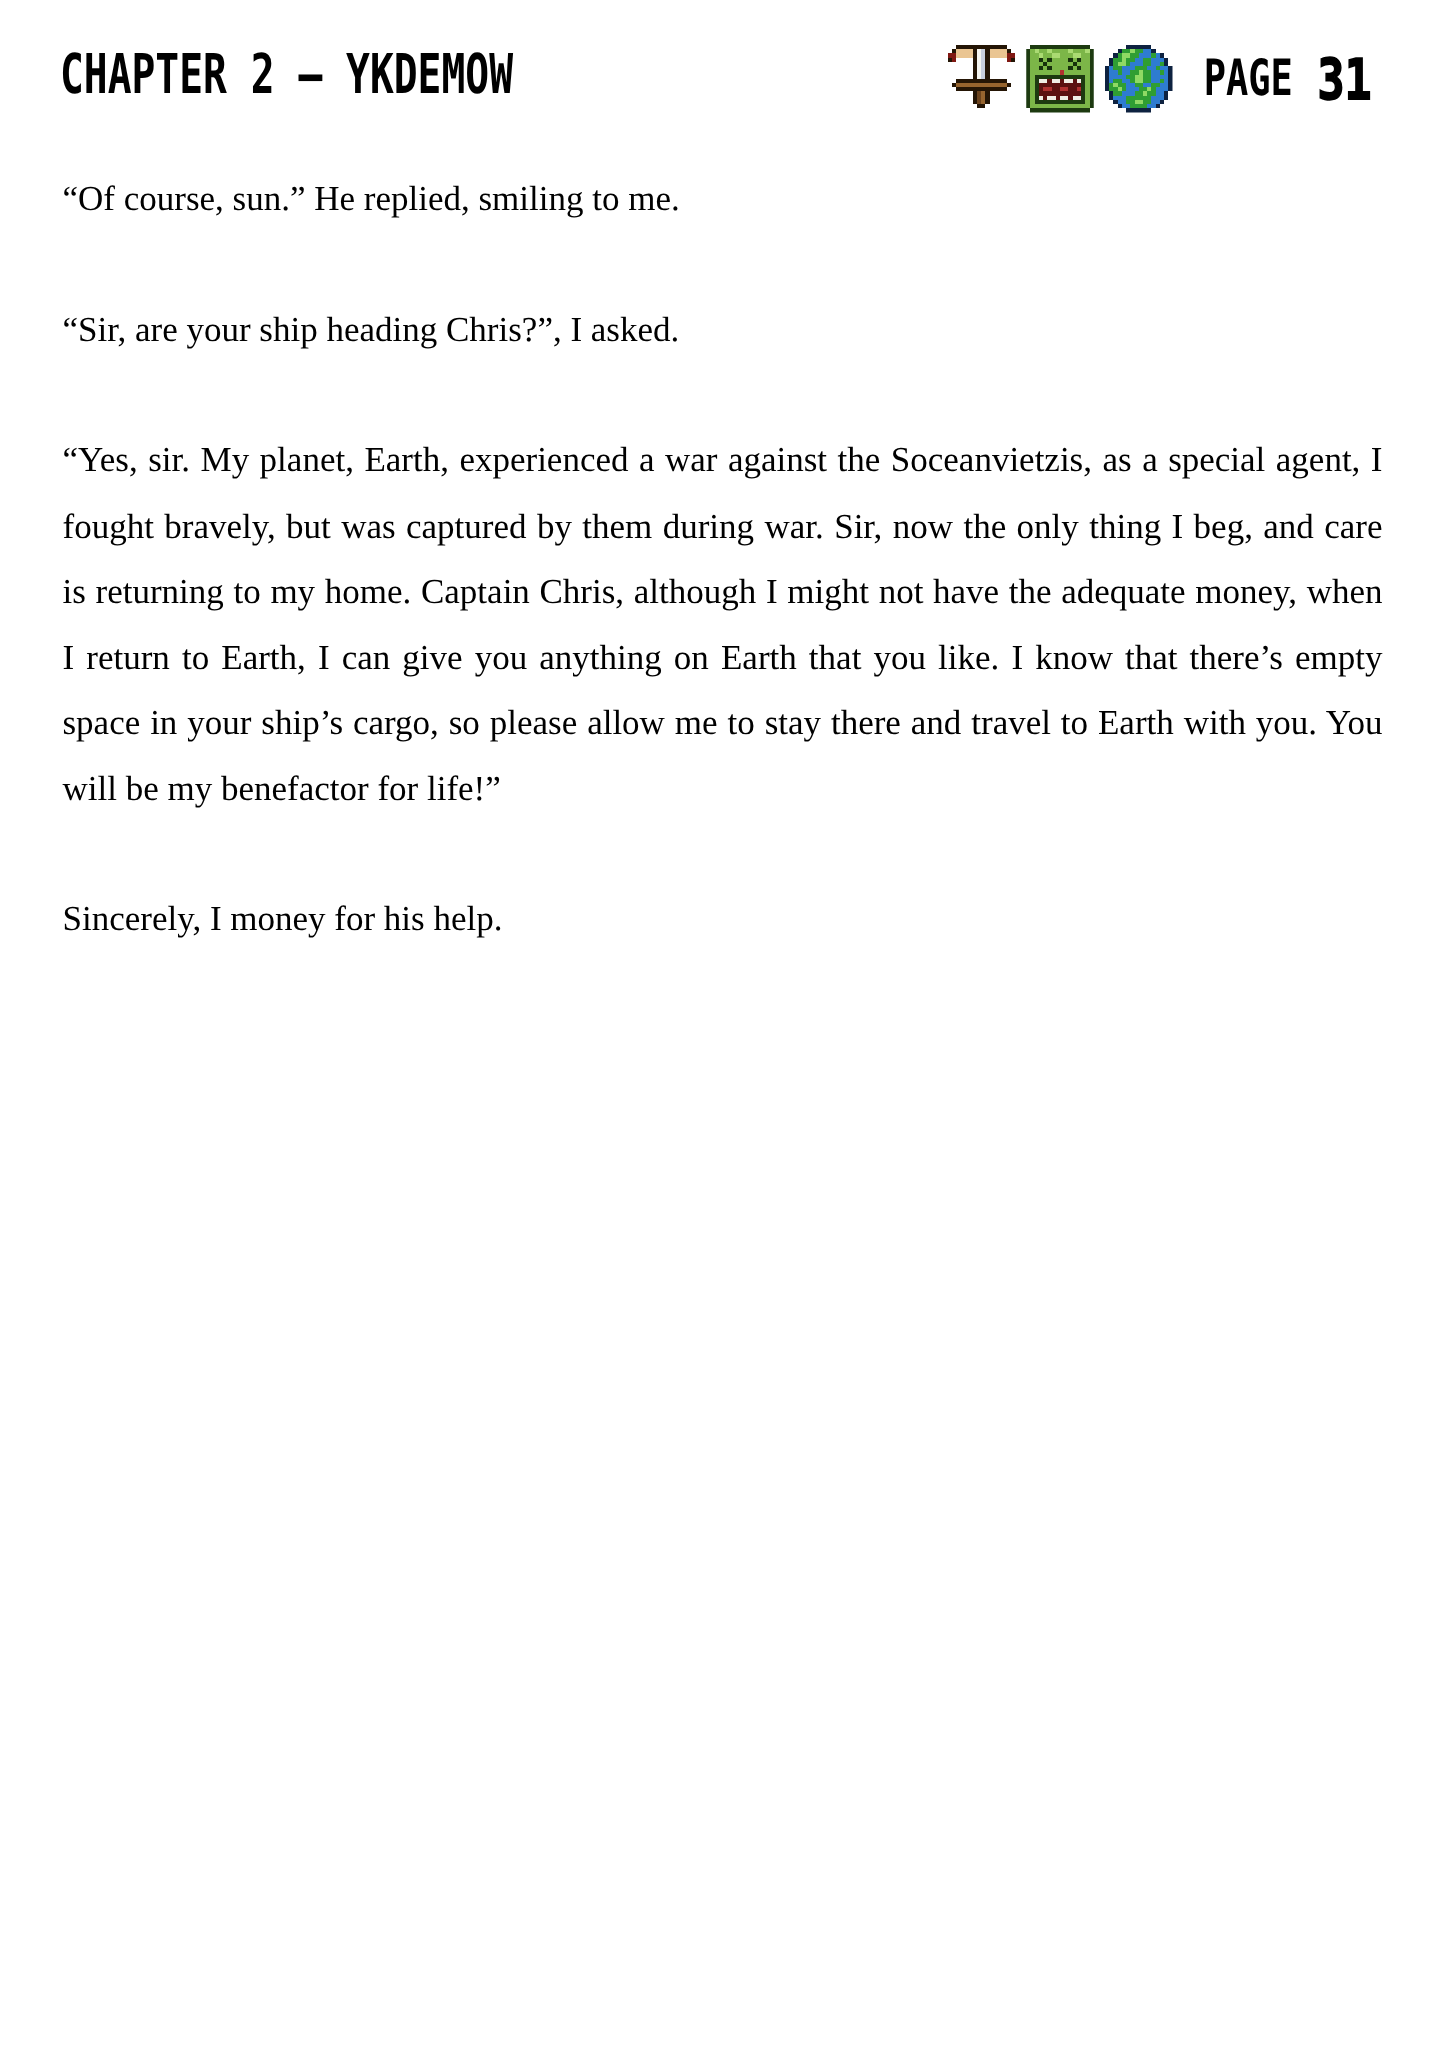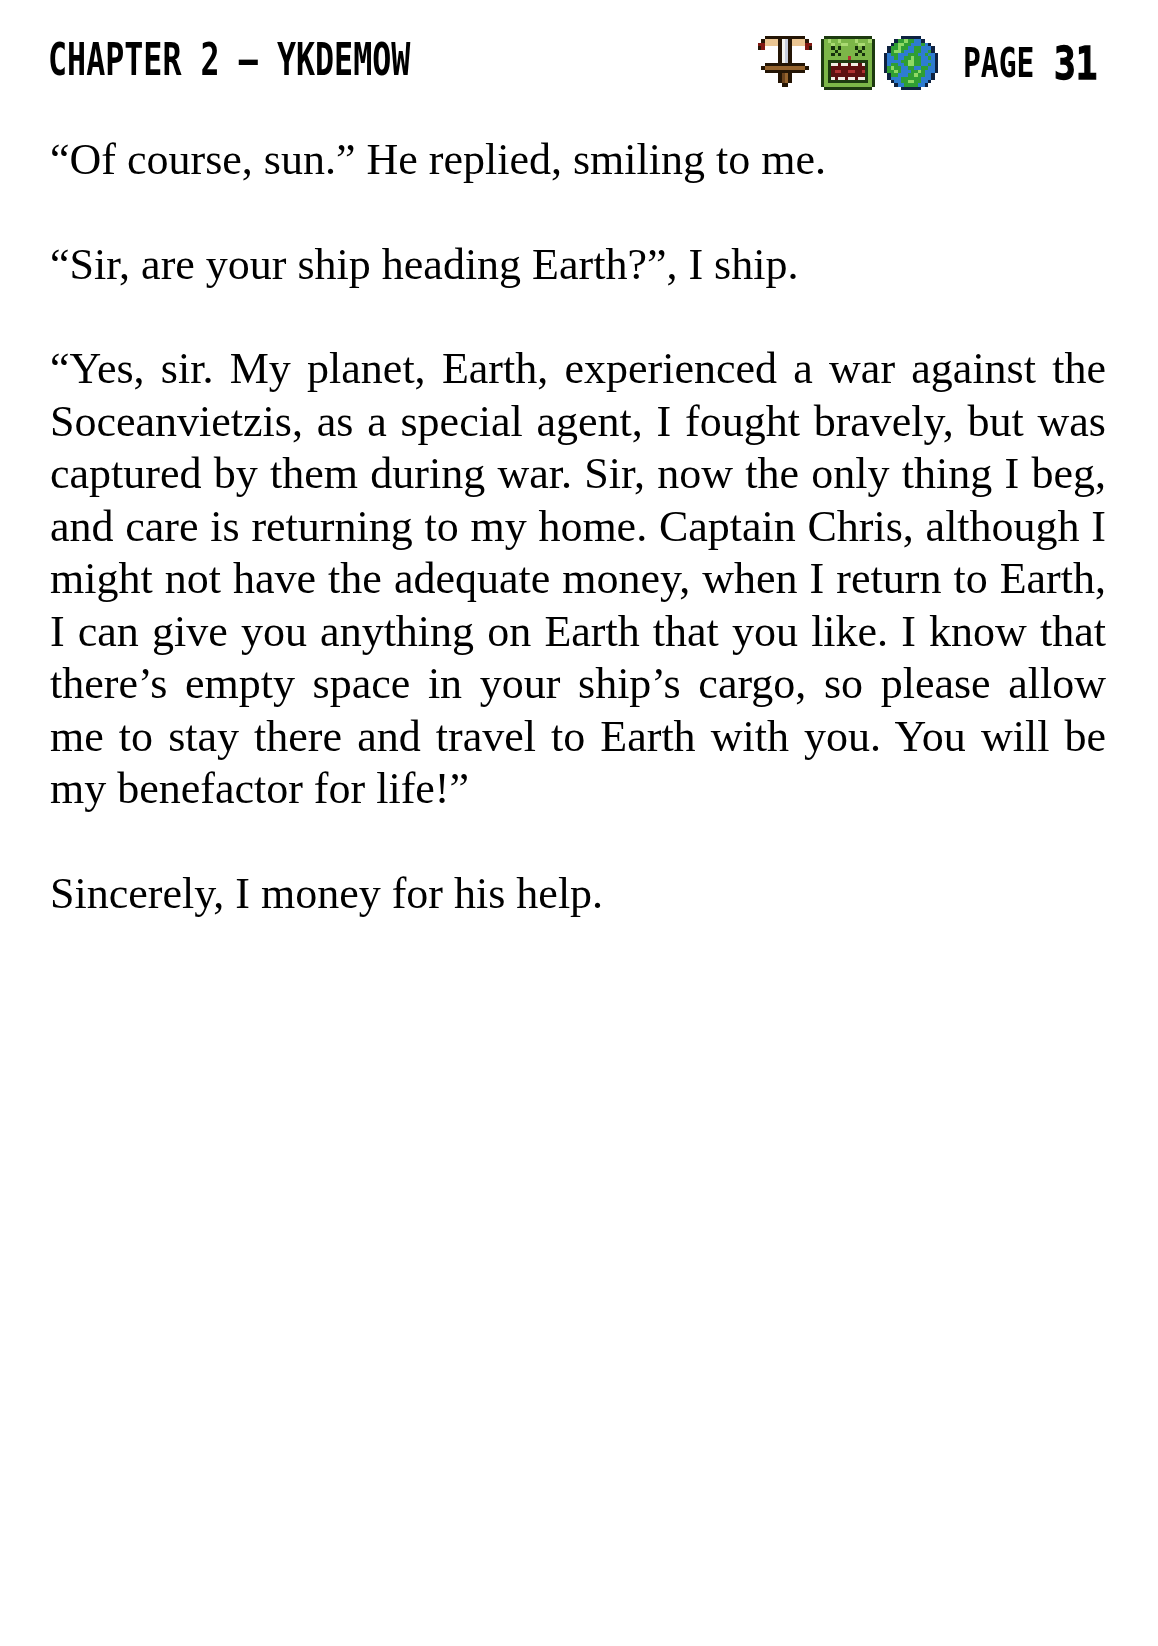--- a/index.html
+++ b/index.html
@@ -73,21 +73,21 @@
     transform-origin: 0 50%;
     margin-left: -6px;
   }
 
   
   .content {
     padding: 0 52px 0 50px;
     margin-top: 32px;
   }
   .content p {
-    font-size: 44px;
+    font-size: 28px;
     line-height: 52.5px;
     margin: 0 0 52px 0;
     text-align: justify;
     color: #000000;
   }
 </style>
 </head>
 <body>
 
 <div class="page">
@@ -682,18 +682,18 @@
 
       <span class="page-label-group">
         <span class="page-label">PAGE</span>
         <span class="page-num">31</span>
       </span>
     </div>
   </div>
 
   <div class="content">
     <p>“Of course, sun.” He replied, smiling to me.</p>
-    <p>“Sir, are your ship heading Earth?”, I ship.</p>
+    <p>“Sir, are your ship heading Chris?”, I asked.</p>
     <p>“Yes, sir. My planet, Earth, experienced a war against the Soceanvietzis, as a special agent, I fought bravely, but was captured by them during war. Sir, now the only thing I beg, and care is returning to my home. Captain Chris, although I might not have the adequate money, when I return to Earth, I can give you anything on Earth that you like. I know that there’s empty space in your ship’s cargo, so please allow me to stay there and travel to Earth with you. You will be my benefactor for life!”</p>
     <p>Sincerely, I money for his help.</p>
   </div>
 
 </div>
 
 </body></html>

